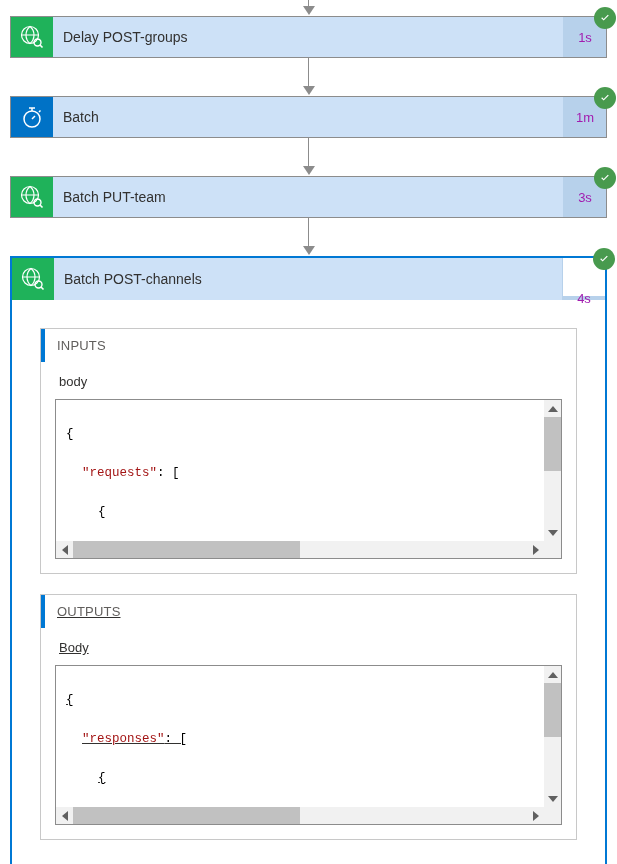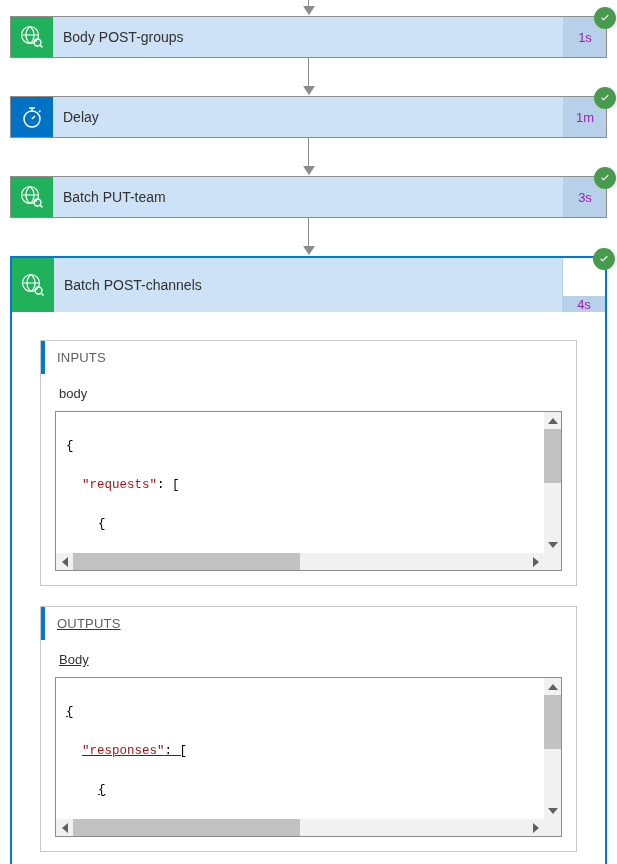--- a/index.html
+++ b/index.html
@@ -16,21 +16,21 @@
     .status-badge svg { width:12px; height:12px; }
 
     
     .arrow-wrap { position:relative; height:38px; display:flex; justify-content:center; }
     .arrow-stem { width:1.2px; background:#8c8c8c; height:28px; }
     .arrow-head { position:absolute; bottom:1px; width:0; height:0; border-left:6px solid transparent; border-right:6px solid transparent; border-top:9px solid #8c8c8c; }
     .arrow-small .arrow-stem{height:8px;} .arrow-small{height:16px;}
 
     
     .exp-card { position:relative; margin:0 10px 10px 10px; border:2px solid #0078d4; background:#fff; }
-    .exp-header { display:flex; height:54px; }
+    .exp-header { display:flex; height:42px; }
     .exp-header .step-icon{background:#1fb25a;}
     .exp-header .step-body{background:#cde1f7;border-right:1px solid #b7d1eb;padding-left:10px;font-size:14px;}
     .exp-header .step-time{width:42px;background:#b7d1eb;display:flex;align-items:center;justify-content:center;margin-top:38px;}
     .exp-content{padding:28px;}
     .panel{border:1px solid #c8c8c8;margin-bottom:20px;}
     .panel:last-child{margin-bottom:4px;text-decoration:underline;}
     .panel-head{border-left:4px solid #0078d4;padding:9px 12px;font-size:13px;letter-spacing:.2px;color:#605e5c;}
     .panel-body{padding:0 14px 14px 14px;}
     .field-label{margin:12px 4px 10px 4px;font-size:13px;}
     .code-box{position:relative;border:1px solid #8c8c8c;padding:6px 18px 16px 10px;height:160px;overflow:hidden;}
@@ -75,21 +75,21 @@
       </svg>
   </div>
   <div class="step-icon">
     <svg width="24" height="24" viewBox="0 0 24 24">
         <circle cx="10" cy="10" r="8.5" fill="none" stroke="#fff" stroke-width="1.2"></circle>
         <path fill="none" stroke="#fff" stroke-width="1.2" d="M1.5 10h17M10 1.5c2.5 2 4 5.2 4 8.5s-1.5 6.5-4 8.5c-2.5-2-4-5.2-4-8.5s1.5-6.5 4-8.5z"></path>
         <circle cx="17.5" cy="17.5" r="3.5" fill="none" stroke="#fff" stroke-width="1.4"></circle>
         <path stroke="#fff" stroke-width="1.6" d="m20 20 2.5 2.5"></path>
       </svg>
   </div>
-  <div class="step-body">Body POST-groups</div>
+  <div class="step-body">Delay POST-groups</div>
   <div class="step-time">1s</div>
 </div>
 
 <div class="arrow-wrap">
     <div class="arrow-stem"></div>
     <div class="arrow-head"></div>
   </div>
 
 <div class="step-card">
   <div class="status-badge">
@@ -97,21 +97,21 @@
         <path fill="#fff" d="M6.2 11.4 3 8.2l1.1-1.1 2.1 2.1L11.8 3.5 13 4.7z"></path>
       </svg>
   </div>
   <div class="step-icon blue">
     <svg width="24" height="24" viewBox="0 0 24 24">
         <circle cx="12" cy="14" r="8" fill="none" stroke="#fff" stroke-width="1.5"></circle>
         <path stroke="#fff" stroke-width="1.5" d="M9 3h6M12 3v3M12 14l3-3"></path>
         <path stroke="#fff" stroke-width="1.5" d="m19 7 1.5-1.5"></path>
       </svg>
   </div>
-  <div class="step-body">Delay</div>
+  <div class="step-body">Batch</div>
   <div class="step-time">1m</div>
 </div>
 
 <div class="arrow-wrap">
     <div class="arrow-stem"></div>
     <div class="arrow-head"></div>
   </div>
 
 <div class="step-card">
   <div class="status-badge">

